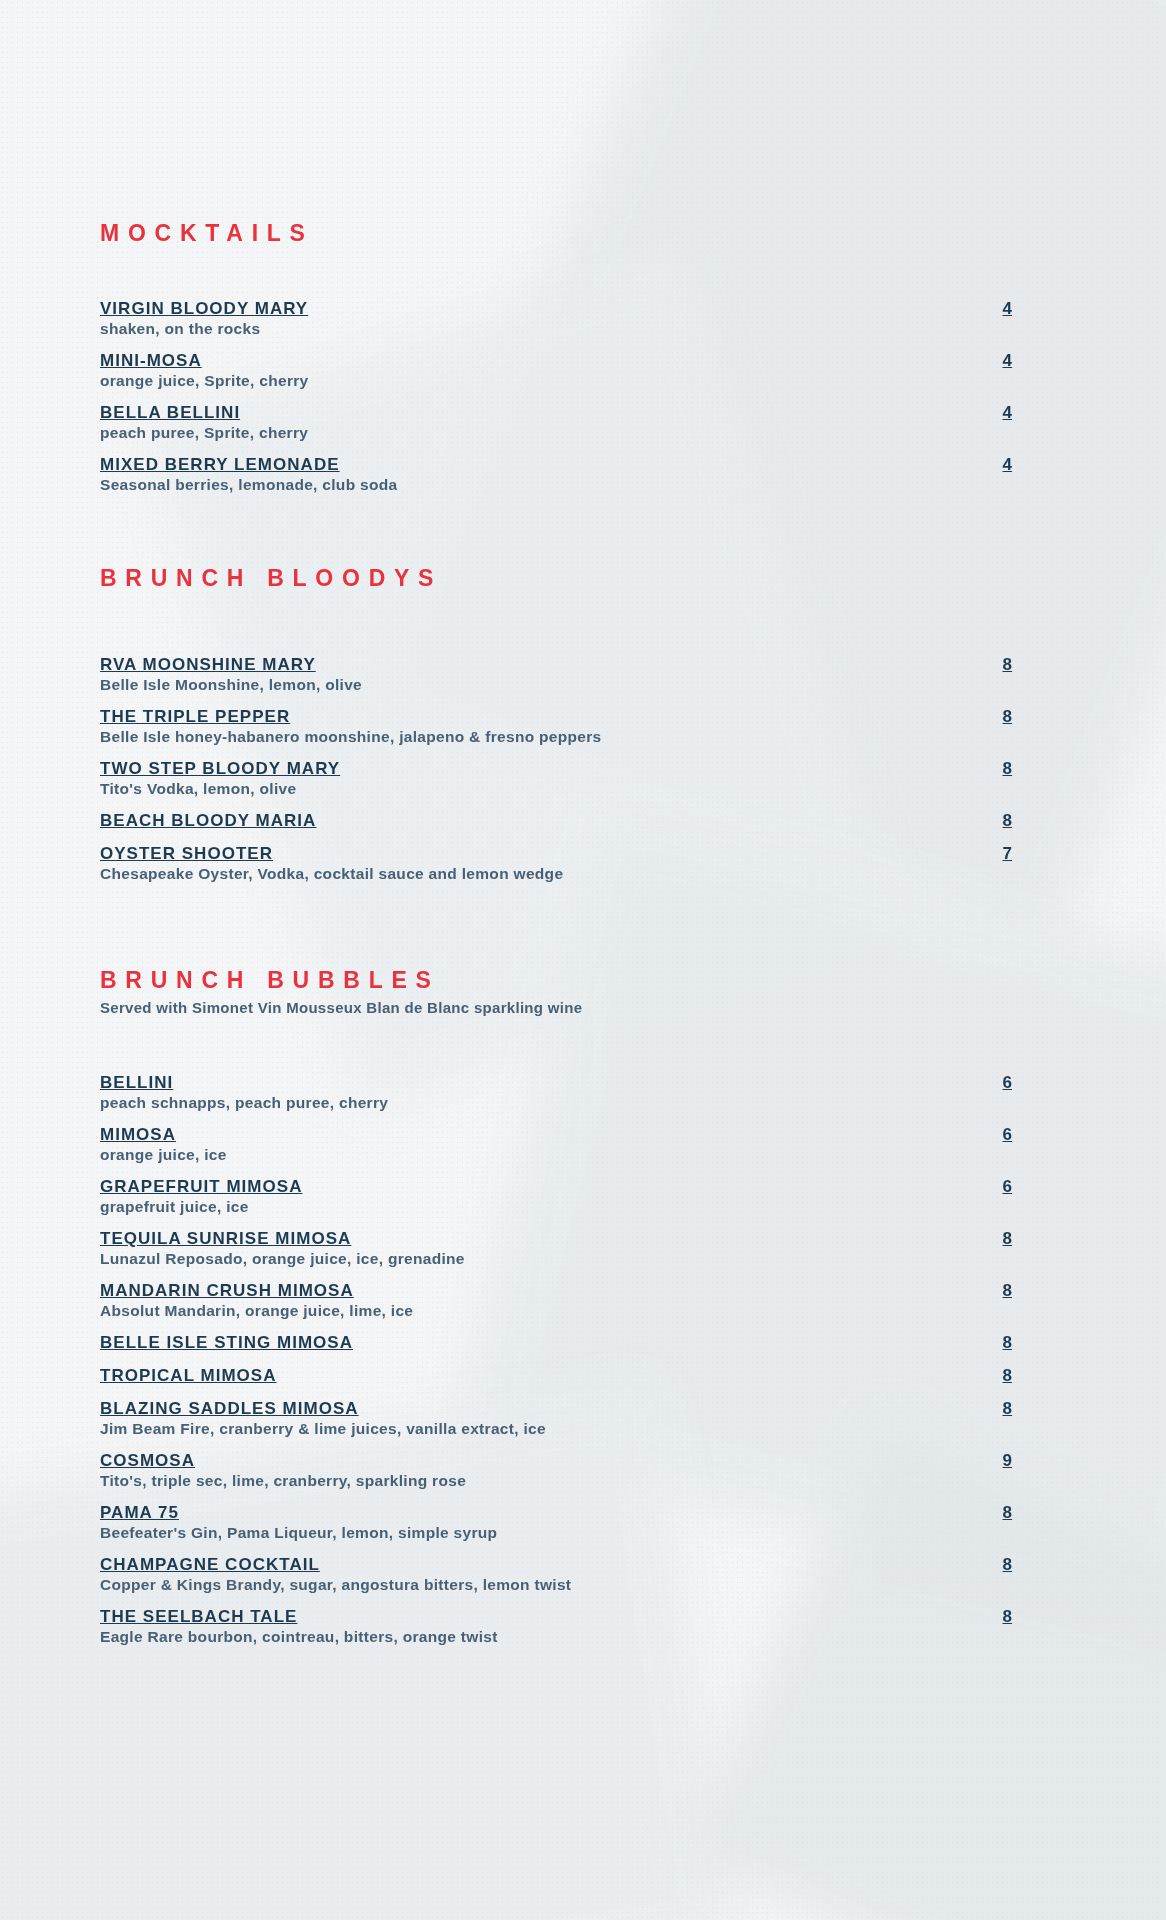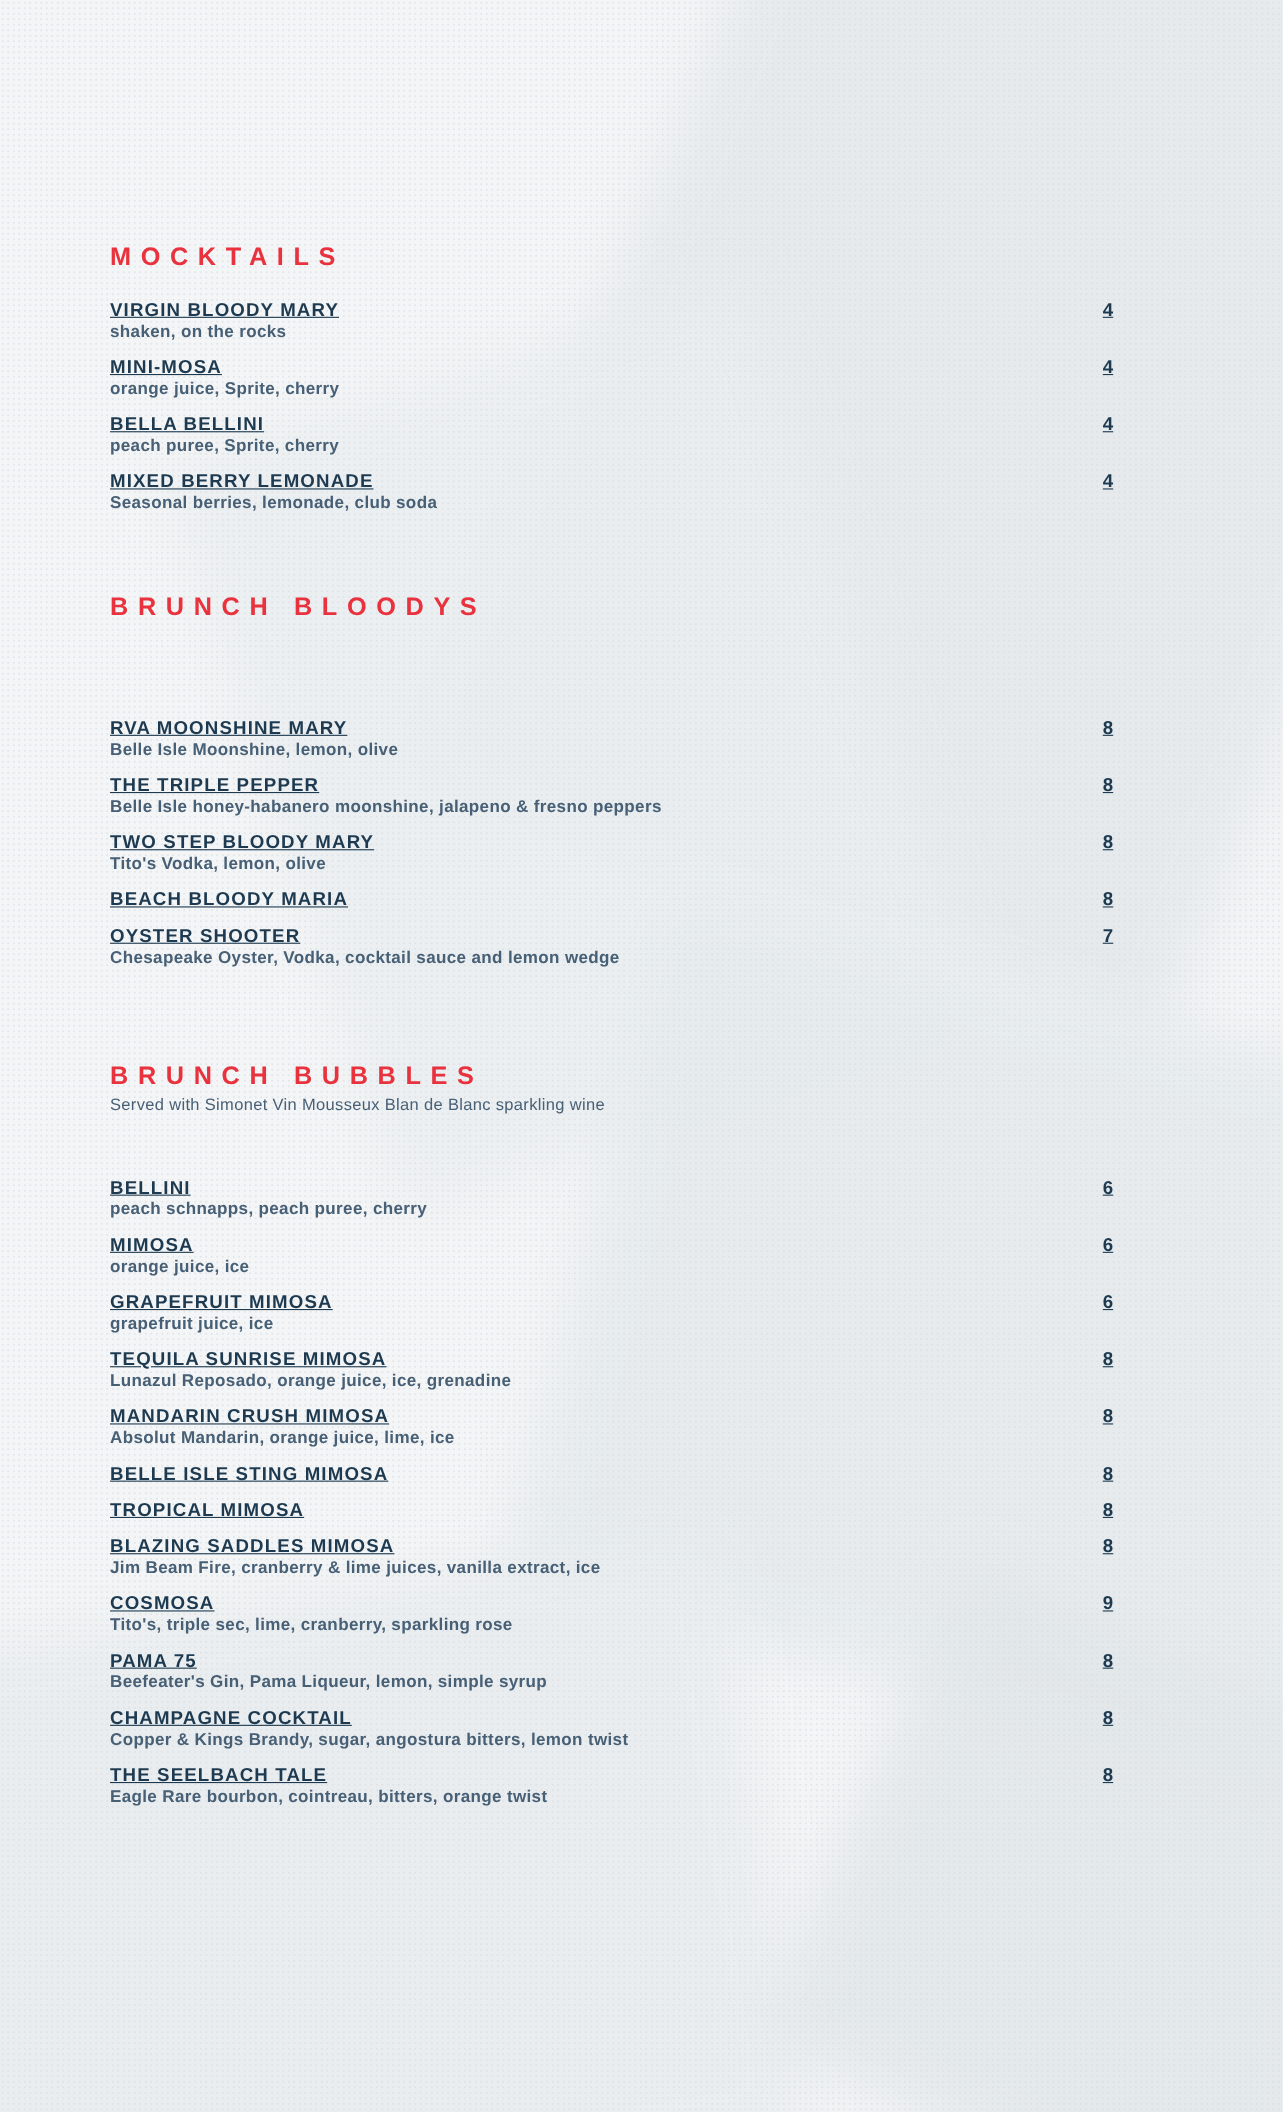--- a/index.html
+++ b/index.html
@@ -41,32 +41,33 @@
   .section { margin: 0; }
   .section-1 { margin-top: 70px; }
   .section-2 { margin-top: 83px; }
 
   .section-title {
     font-size: 23px;
     line-height: 28px;
     font-weight: bold;
     letter-spacing: 0.38em;
     color: #e8323e;
-    margin-bottom: 25px;
-  }
-  .section-1 .section-title { margin-bottom: 87px; }
+    margin-bottom: 52px;
+  }
+  .section-1 .section-title { margin-bottom: 63px; }
   .section-2 .section-title { margin-bottom: 4px; }
 
   .section-subtitle {
     font-size: 15px;
     line-height: 19px;
     margin-top: 2px;
     margin-bottom: 56px;
     color: #486076;
     letter-spacing: 0.02em;
+    font-weight: bold;
   }
 
   .item { margin-bottom: 13px; }
   .item-head {
     display: flex;
     justify-content: space-between;
     align-items: baseline;
     text-decoration: underline;
   }
   .item-name {

